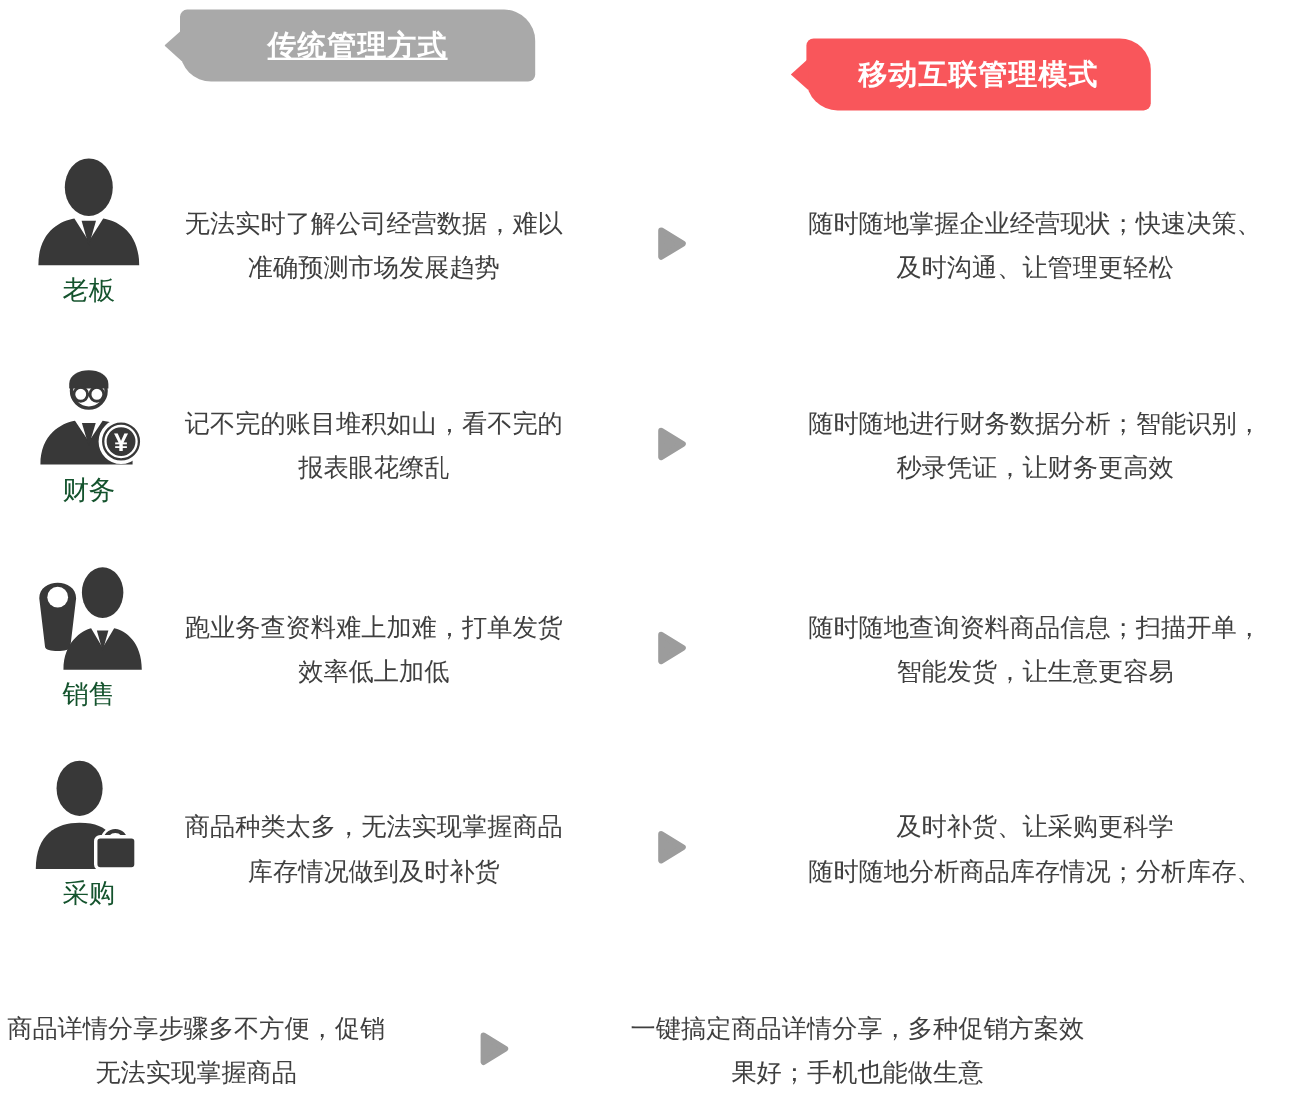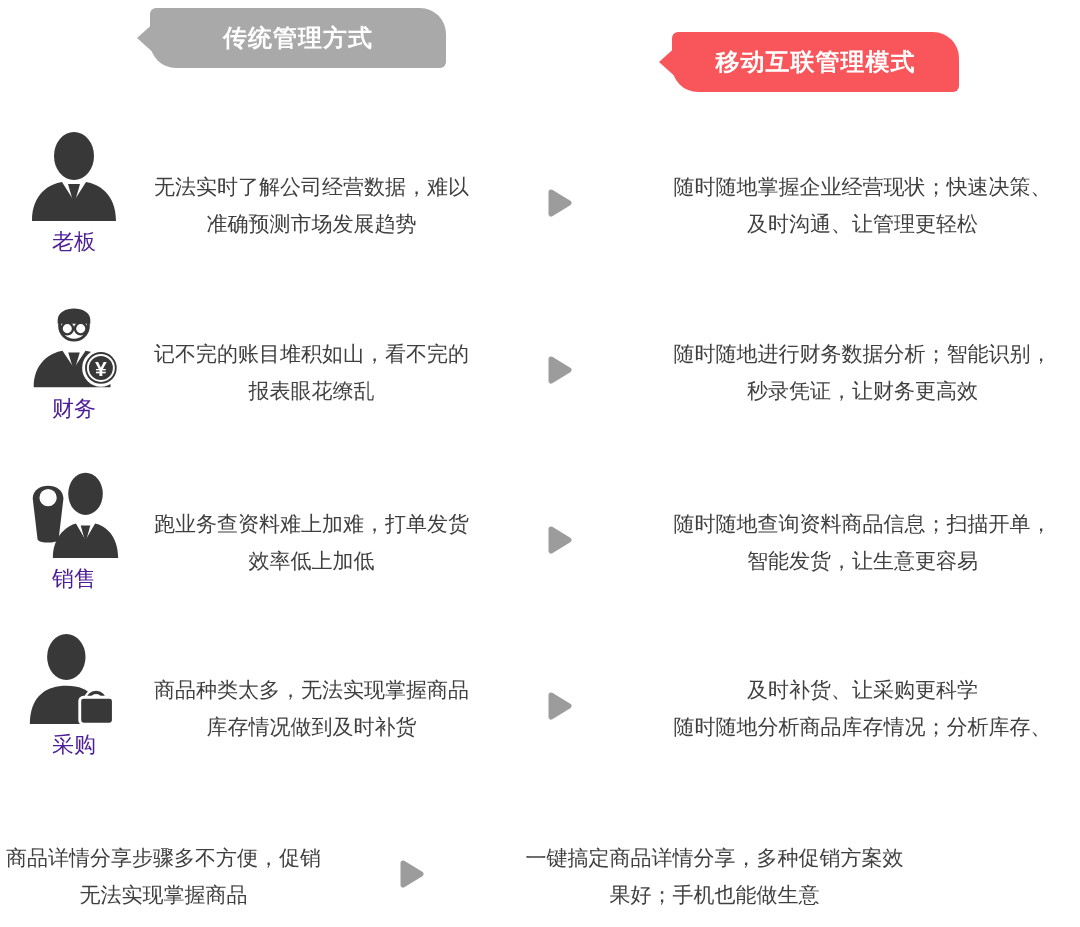--- a/index.html
+++ b/index.html
@@ -3,32 +3,32 @@
 <meta charset="utf-8">
 <style>
   html,body{margin:0;padding:0;background:#ffffff;}
   body{font-family:"Liberation Sans","DejaVu Sans",sans-serif;}
   .canvas{position:relative;width:1080px;height:927px;background:#ffffff;overflow:hidden;}
 
   
   .banner{position:absolute;top:8px;height:60px;display:flex;align-items:center;justify-content:center;
           color:#ffffff;font-size:24px;font-weight:bold;letter-spacing:1px;
           border-radius:6px 26px 6px 26px;}
-  .banner-left{left:150px;width:296px;}
+  .banner-left{left:150px;width:296px;text-decoration:underline;}
   .banner-right{left:672px;width:287px;margin-top:24px;}
   .banner .tail{position:absolute;left:-13px;top:50%;transform:translateY(-50%);
                 width:15px;height:27px;background:inherit;
                 clip-path:polygon(100% 0,0 50%,100% 100%);}
 
   
   .row{position:absolute;left:0;width:1080px;height:140px;display:flex;align-items:center;}
   .role-block{width:148px;display:flex;flex-direction:column;align-items:center;transform:translateY(-12px);flex:none;}
   .role-icon{width:96px;height:92px;display:block;}
   .role-icon svg{width:100%;height:100%;display:block;}
-  .role-label{margin-top:5px;font-size:22px;color:#4c1d95;}
+  .role-label{margin-top:5px;font-size:22px;color:#14532d;}
 
   .col-trad{width:327px;flex:none;}
   .col-arrow{width:170px;flex:none;display:flex;justify-content:center;align-items:center;}
   .col-mobile{width:435px;flex:none;}
   .textline{display:block;white-space:nowrap;font-size:21px;line-height:37px;color:#3f3f3f;text-align:center;}
 </style>
 </head>
 <body>
 
 <div class="canvas">

